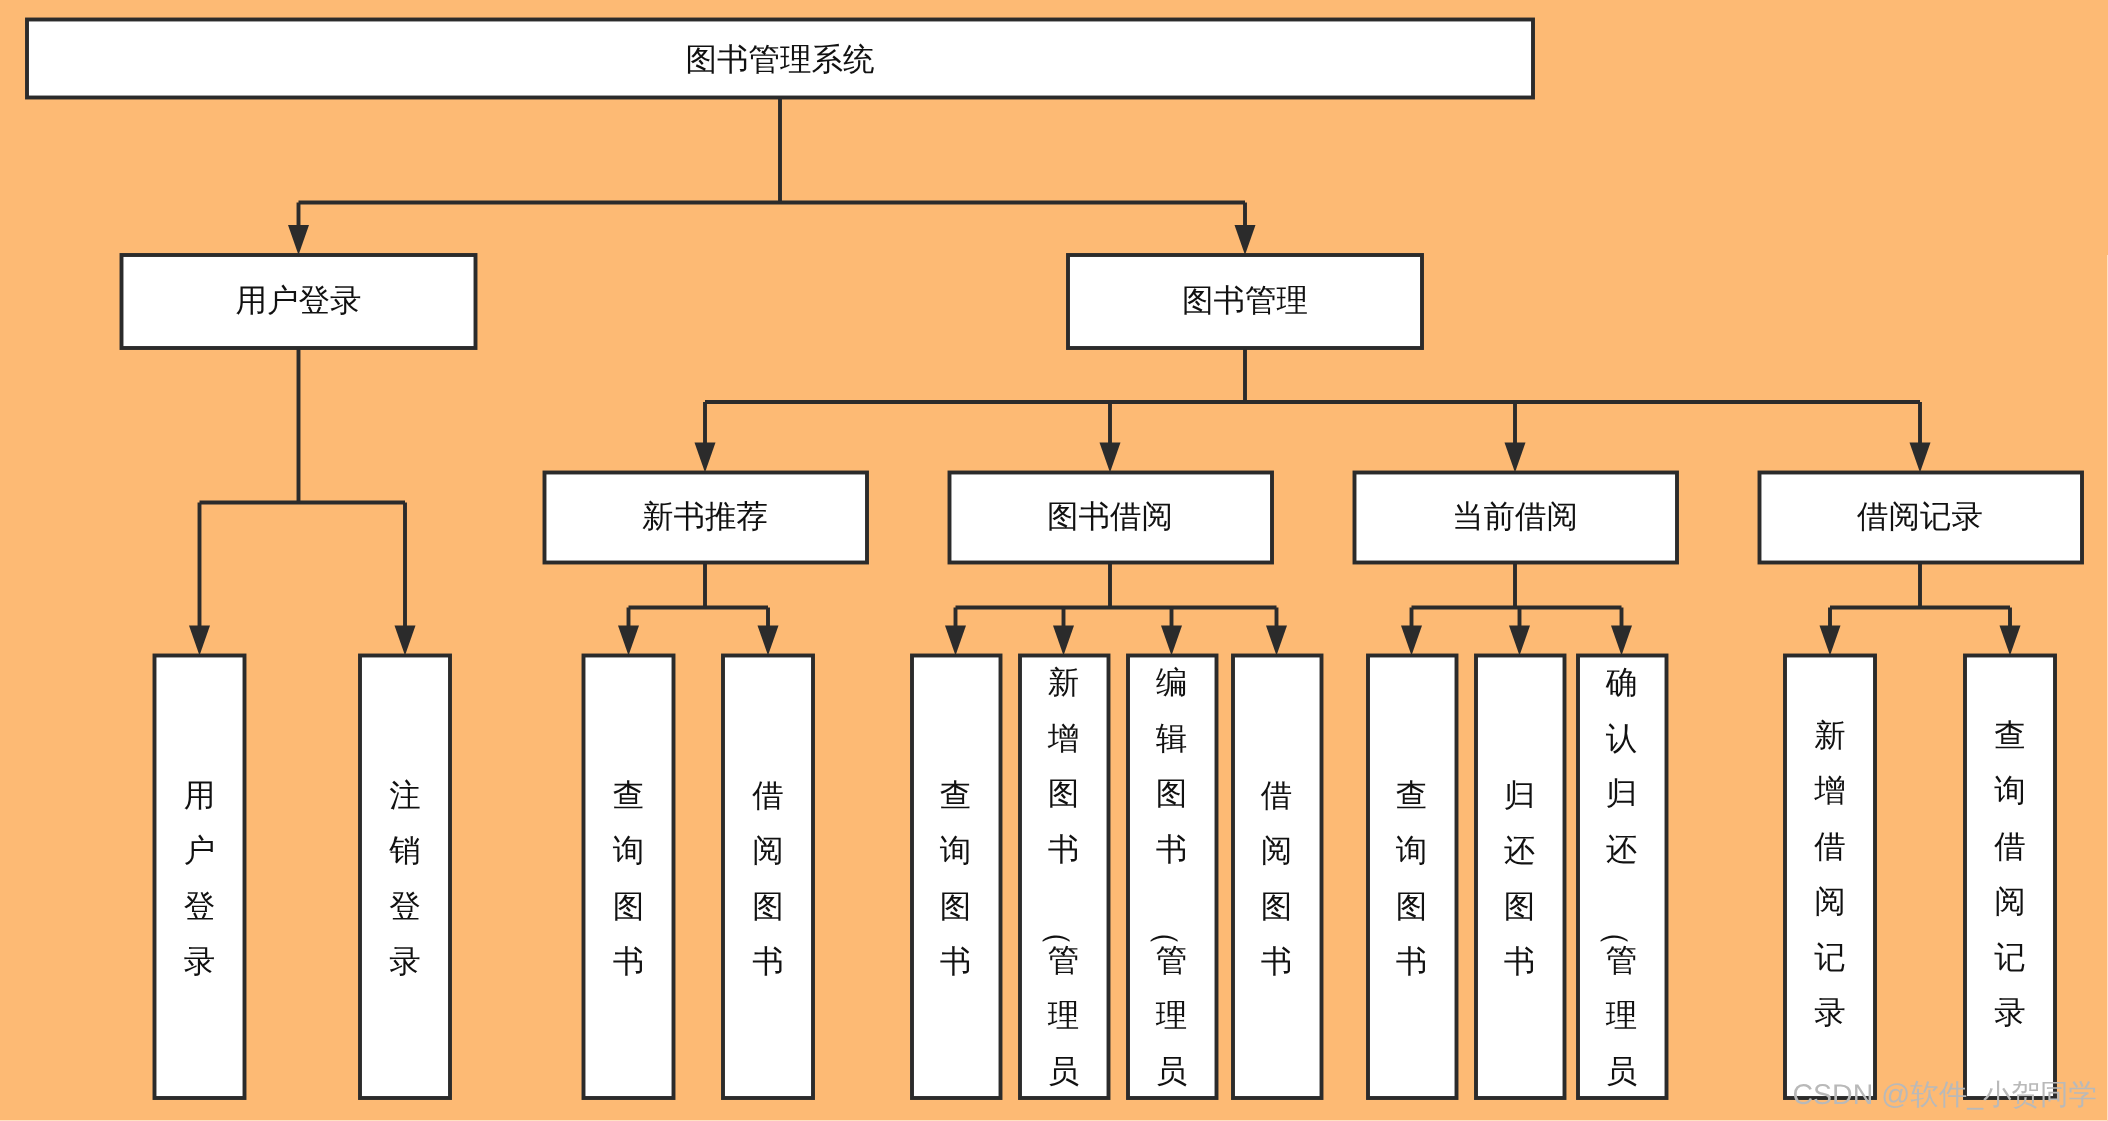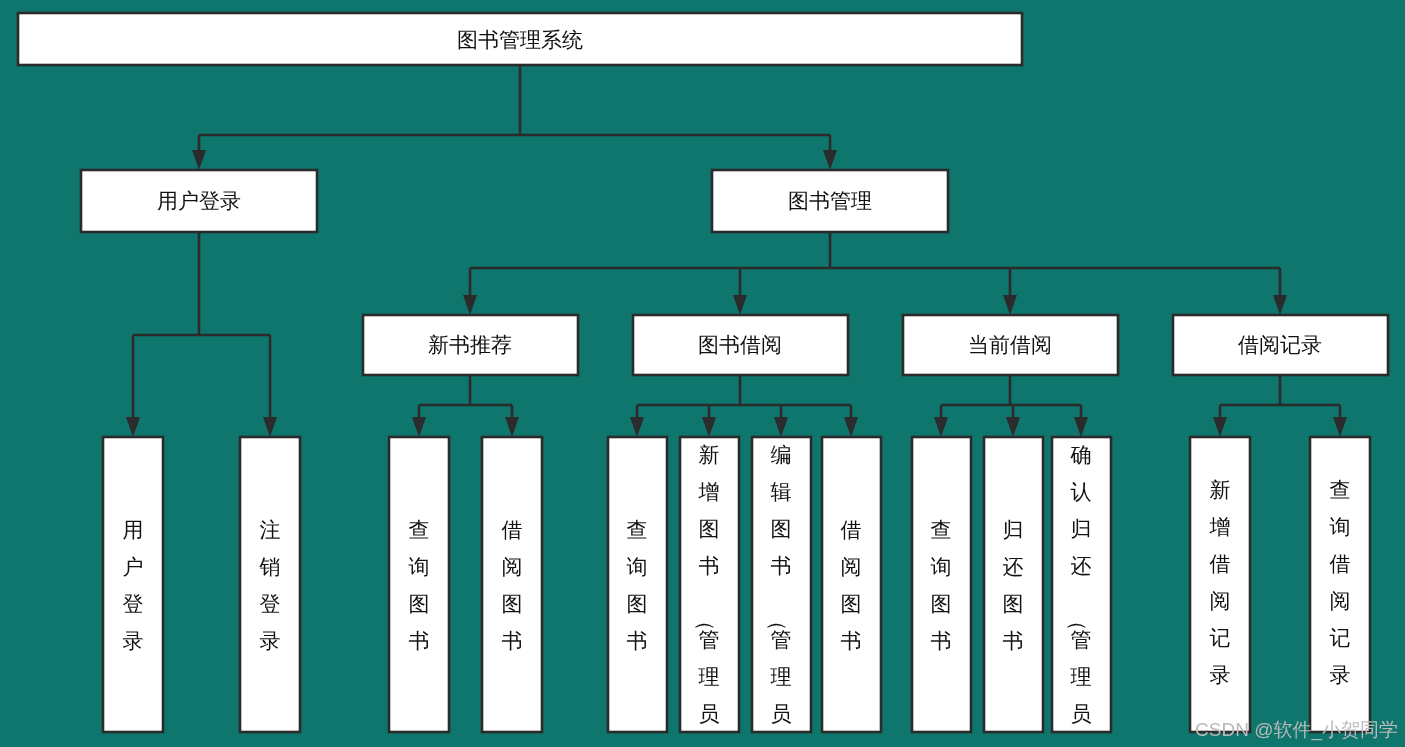--- a/index.html
+++ b/index.html
@@ -8,21 +8,21 @@
     padding: 0;
     background: #ffffff;
   }
   body {
     font-family: "Liberation Sans", "DejaVu Sans", sans-serif;
   }
   #diagram-root {
     position: relative;
     width: 1405px;
     height: 747px;
-    background: #0f766e;
+    background: #fdba74;
     overflow: hidden;
   }
   svg#flowchart {
     position: absolute;
     top: 0;
     left: 0;
     width: 1405px;
     height: 747px;
     display: block;
   }

